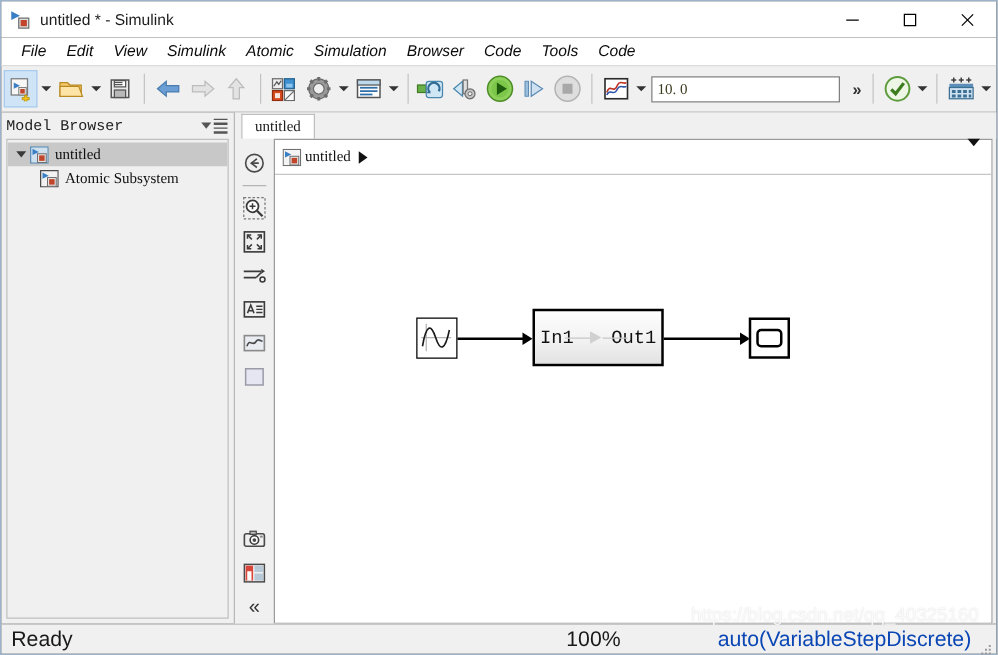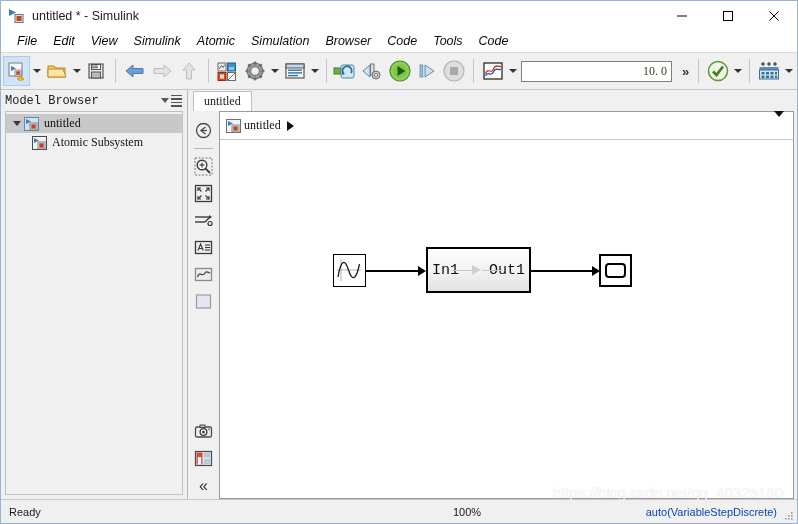--- a/index.html
+++ b/index.html
@@ -83,21 +83,20 @@
     margin: 0 5px;
   }
   .tb-time {
     width: 155px; height: 21px;
     background: #fff; border: 1px solid #808080;
     margin: 0 6px 0 2px;
     display: flex; align-items: center;
     padding: 0 4px;
     font-size: 12px; color: #3c3c20;
     font-family: "Liberation Serif", serif;
-    justify-content: flex-end;
   }
   .tb-chev { font-size: 13px; color: #303030; padding: 0 4px; font-weight: bold; }
 
   
   .body {
     flex: 1 1 auto;
     display: flex;
     min-height: 0;
   }
 
@@ -258,21 +257,21 @@
     border-left:8px solid #000;
   }
 
   
   .statusbar {
     height: 24px; flex: 0 0 24px;
     background: #f0f0f0;
     border-top: 1px solid #c8c8c8;
     display: flex; align-items: center;
     position: relative;
-    font-size: 11px; color: #181818;
+    font-size: 17px; color: #181818;
   }
   .sb-left { padding-left: 8px; }
   .sb-zoom { position: absolute; left: 452px; }
   .sb-solver { position: absolute; right: 20px; color: #0a46b4; }
   .sb-grip { position: absolute; right: 3px; bottom: 2px; width: 11px; height: 11px; }
   .watermark {
     position: absolute;
     right: 14px; bottom: 22px;
     font-size: 15px;
     color: rgba(255,255,255,0.85);

